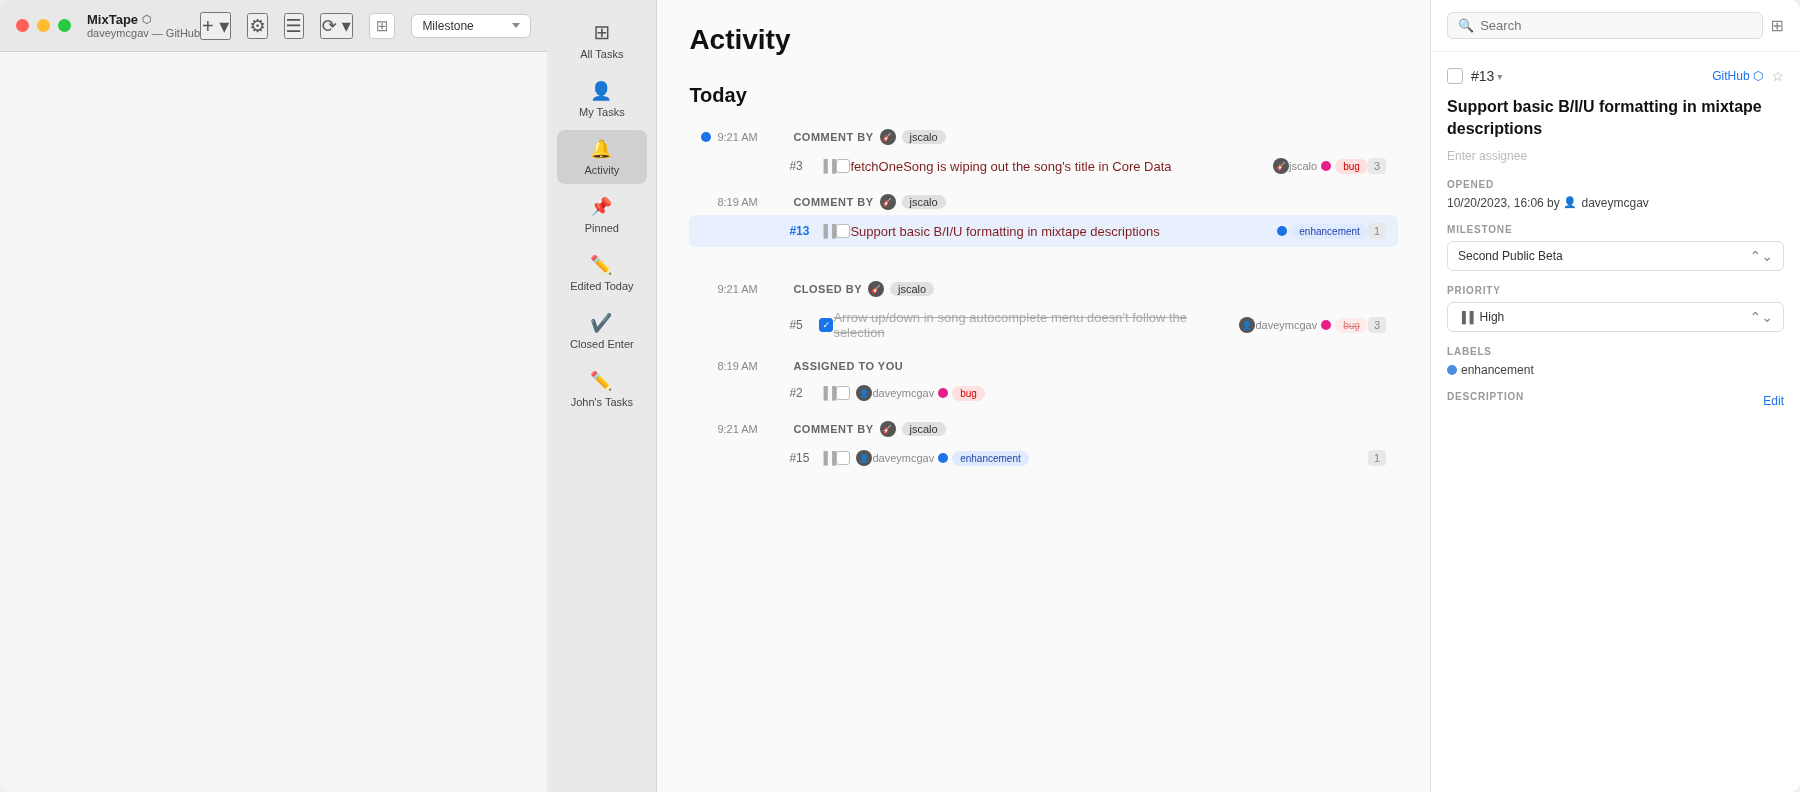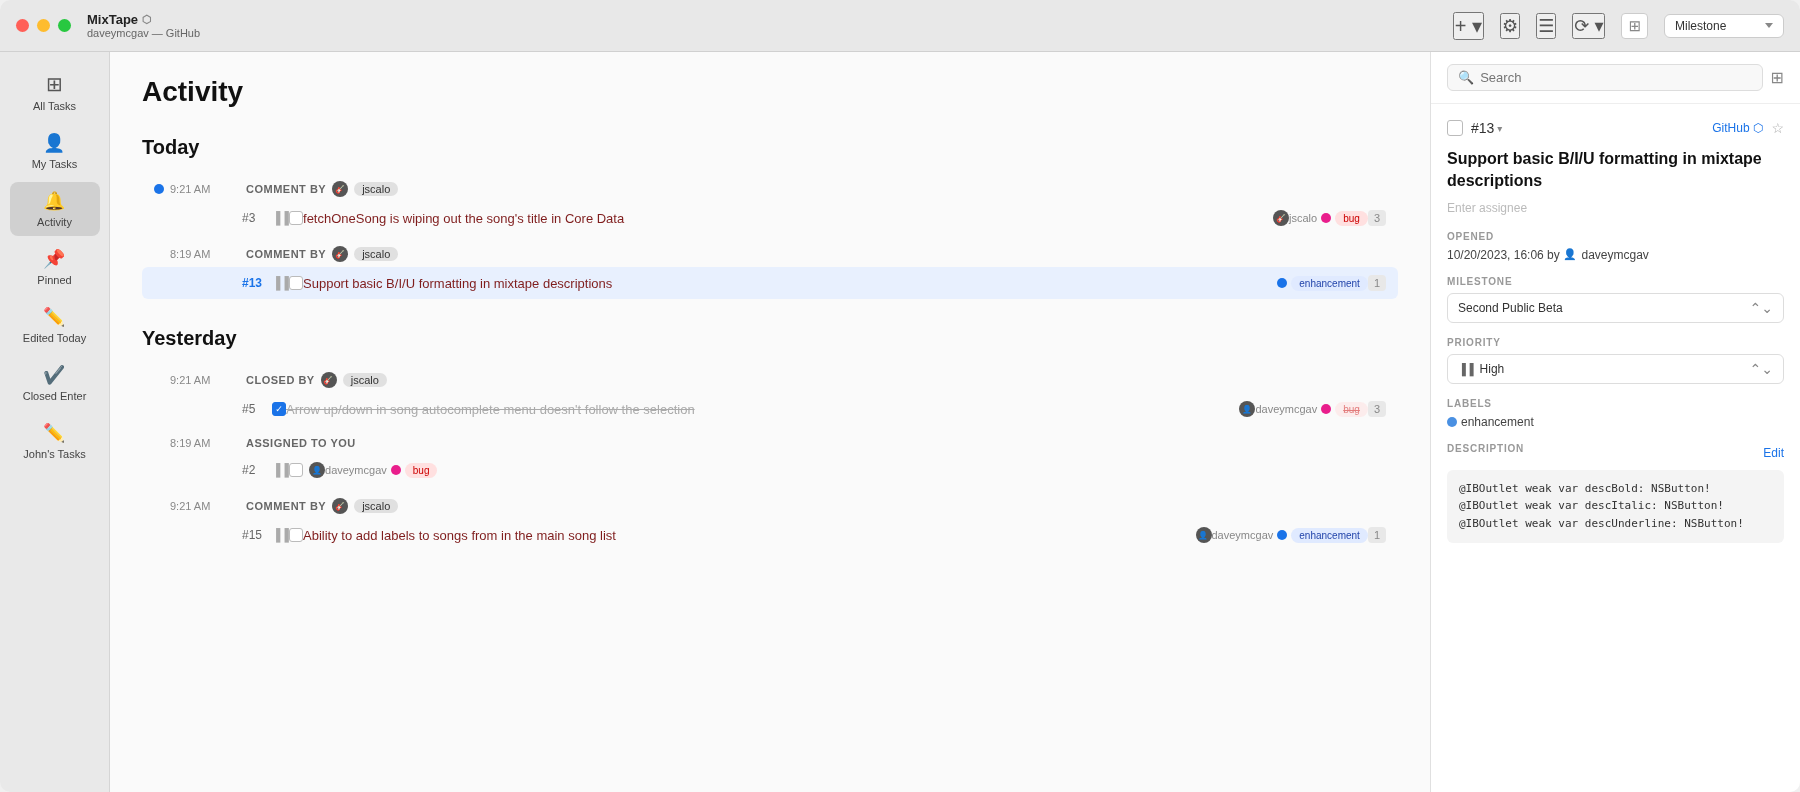--- a/index.html
+++ b/index.html
@@ -1,19 +1,19 @@
 <!DOCTYPE html>
 <html><head>
   <meta charset="utf-8">
   <style>
     * { box-sizing: border-box; margin: 0; padding: 0; }
     body { font-family: -apple-system, BlinkMacSystemFont, 'Segoe UI', sans-serif; background: #f0f0f0; width: 1800px; height: 792px; overflow: hidden; display: flex; }
 
     
-    .app-window { display: flex; flex-direction: column; width: 1800px; height: 792px; background: #f5f5f5; border-radius: 10px; overflow: hidden; }
+    .app-window { display: flex; flex-direction: row; width: 1800px; height: 792px; background: #f5f5f5; border-radius: 10px; overflow: hidden; }
     .title-bar { height: 52px; background: #e8e8e8; display: flex; align-items: center; padding: 0 16px; border-bottom: 1px solid #d0d0d0; flex-shrink: 0; }
     .traffic-lights { display: flex; gap: 8px; align-items: center; }
     .traffic-light { width: 13px; height: 13px; border-radius: 50%; }
     .tl-red { background: #ff5f57; }
     .tl-yellow { background: #febc2e; }
     .tl-green { background: #28c840; }
     .title-info { margin-left: 16px; }
     .title-name { font-size: 13px; font-weight: 600; color: #222; display: flex; align-items: center; gap: 4px; }
     .title-sub { font-size: 11px; color: #666; }
     .title-external-icon { font-size: 11px; color: #888; }
@@ -197,21 +197,20 @@
             <div class="activity-checkbox"></div>
             <span class="activity-title">Support basic B/I/U formatting in mixtape descriptions</span>
             <span class="dot-blue" style="margin:0 4px;"></span>
             <span class="label-badge label-enhancement">enhancement</span>
             <span class="comment-count">1</span>
           </div>
         </div>
       </div>
 
       <div class="activity-group">
-        <div class="section-title">Yesterday</div>
 
         <div>
           <div class="activity-meta-row" style="padding-left:12px; display:flex; align-items:center; gap:6px; margin-bottom:3px;">
             <span class="activity-time" style="font-size:11px;color:#888;width:70px;margin-left:16px;">9:21 AM</span>
             <span class="activity-meta-label">CLOSED BY</span>
             <div class="activity-avatar" style="background:#555;">🎸</div>
             <span class="activity-user">jscalo</span>
           </div>
           <div class="activity-item" style="padding-left:100px;">
             <span class="activity-issue-num">#5</span>
@@ -245,21 +244,20 @@
           <div class="activity-meta-row" style="padding-left:12px; display:flex; align-items:center; gap:6px; margin-bottom:3px; margin-top:6px;">
             <span class="activity-time" style="font-size:11px;color:#888;width:70px;margin-left:16px;">9:21 AM</span>
             <span class="activity-meta-label">COMMENT BY</span>
             <div class="activity-avatar" style="background:#555;">🎸</div>
             <span class="activity-user">jscalo</span>
           </div>
           <div class="activity-item" style="padding-left:100px;">
             <span class="activity-issue-num">#15</span>
             <span class="activity-bars">▐▐</span>
             <div class="activity-checkbox"></div>
-            <span class="activity-title">Ability to add labels to songs from in the main song list</span>
             <div class="activity-avatar" style="background:#555; margin-left:6px;">👤</div>
             <span class="activity-assignee">daveymcgav</span>
             <span class="dot-blue" style="margin:0 4px;"></span>
             <span class="label-badge label-enhancement">enhancement</span>
             <span class="comment-count">1</span>
           </div>
         </div>
       </div>
     </div>
 
@@ -320,20 +318,17 @@
             <span class="label-dot"></span>
             <span>enhancement</span>
           </div>
         </div>
 
         <div class="detail-section">
           <div class="description-header">
             <div class="detail-label">DESCRIPTION</div>
             <span class="edit-link">Edit</span>
           </div>
-          <div class="code-block">@IBOutlet weak var descBold: NSButton!
-@IBOutlet weak var descItalic: NSButton!
-@IBOutlet weak var descUnderline: NSButton!</div>
         </div>
       </div>
     </div>
   </div>
 </div>
 
 </body></html>

